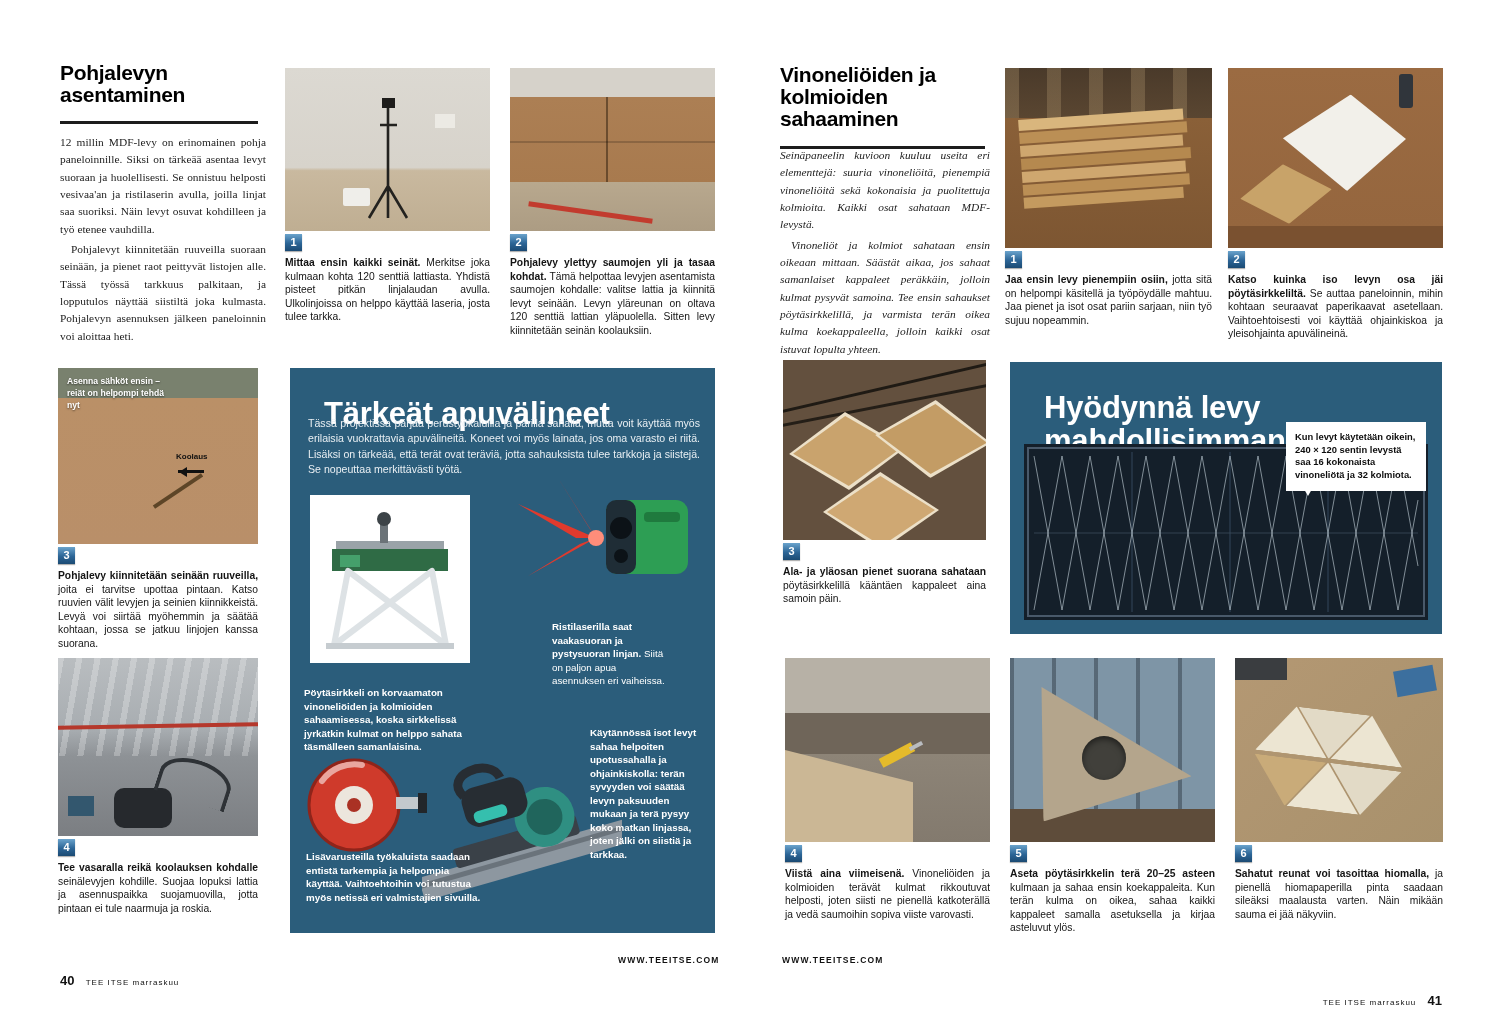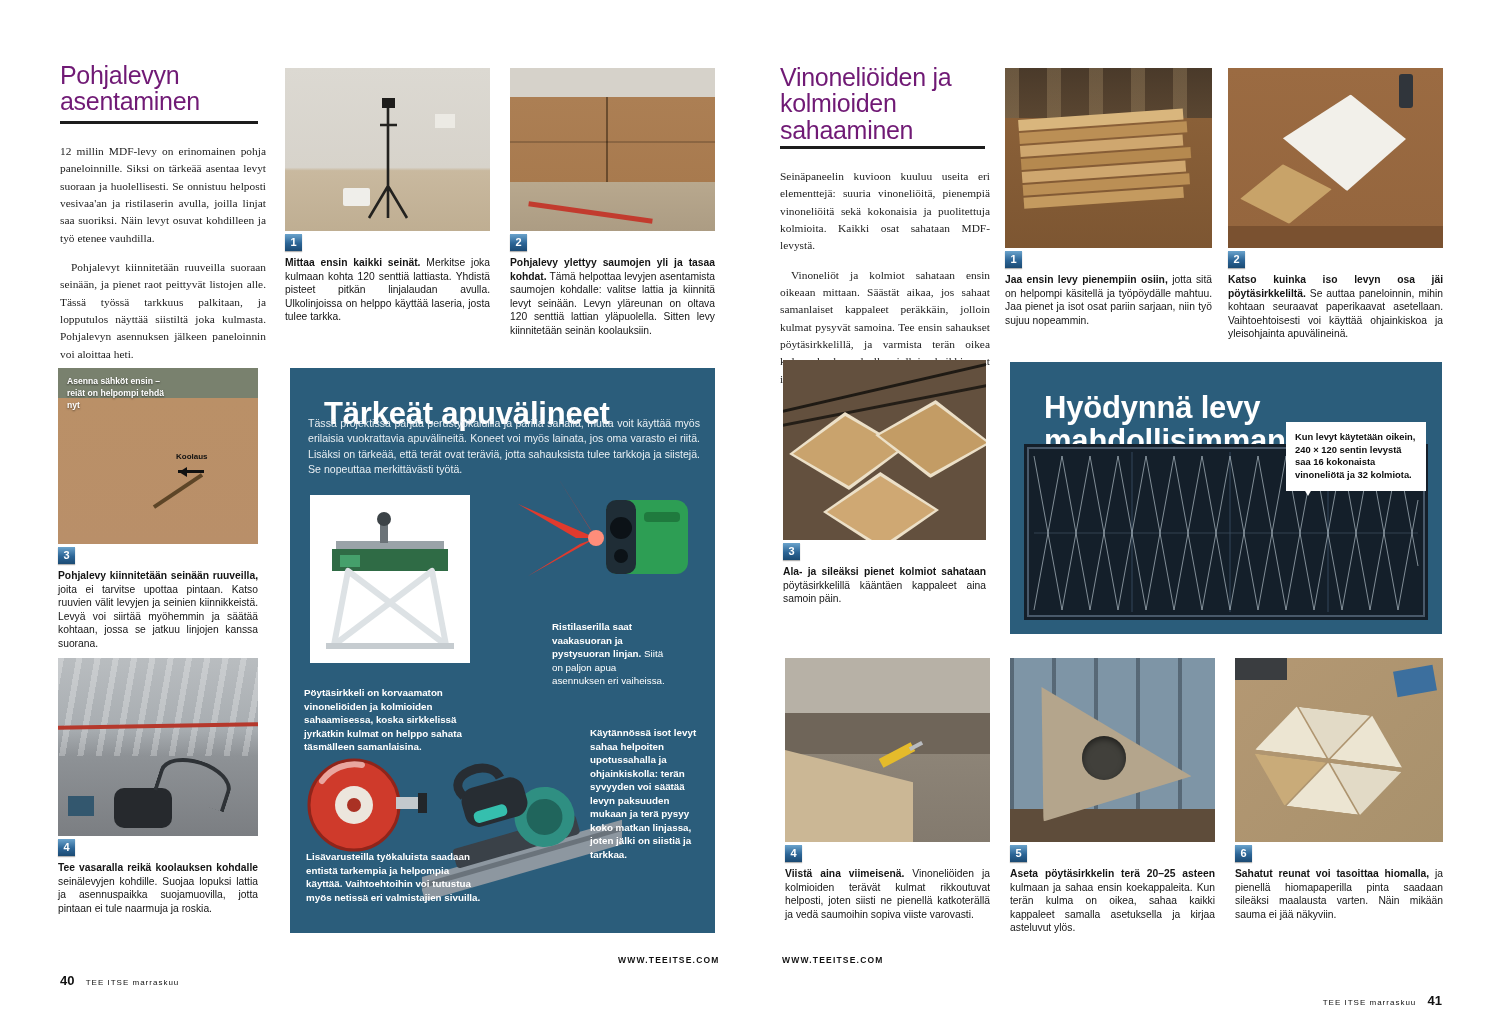--- a/index.html
+++ b/index.html
@@ -1,22 +1,22 @@
 <!DOCTYPE html>
 <html><head>
 <meta charset="utf-8">
 <style>
   html,body{margin:0;padding:0;background:#ffffff;}
   #spread{position:relative;width:1500px;height:1011px;background:#fff;overflow:hidden;
           font-family:"Liberation Sans",sans-serif;color:#161616;}
   .abs{position:absolute;}
-  .page-title{font-weight:normal;font-size:25px;line-height:1.05;letter-spacing:-0.3px;color:#701a75;}
+  .page-title{font-weight:bold;font-size:21px;line-height:1.05;letter-spacing:-0.3px;color:#000000;}
   .rule{height:2.5px;background:#1c1c1c;}
   .intro{font-family:"Liberation Serif",serif;font-size:11.4px;line-height:1.52;text-align:justify;color:#222;}
-  .intro p{margin:12px 0 2px 0;}
+  .intro p{margin:3px 0 2px 0;}
   .intro p.ind{text-indent:11px;}
   .figure{position:absolute;}
   .photo{position:relative;width:100%;overflow:hidden;background:#cfcac2;}
   .badge{width:17px;height:17px;margin:3px 0 5px 0;background:linear-gradient(180deg,#6aa3cc 0%,#2c6596 55%,#1b4a73 100%);
          color:#fff;font-weight:bold;font-size:11px;line-height:17px;text-align:center;box-shadow:0 1px 1px rgba(0,0,0,.3);}
   .cap{margin:0;font-size:10.3px;line-height:1.32;text-align:justify;color:#141414;}
   .cap b{font-weight:bold;}
   .bluebox{background:#2b5d7b;}
   .bluebox h2{margin:16px;color:#fff;font-size:31px;line-height:1.05;font-weight:bold;letter-spacing:-0.2px;}
   .bb-intro{color:#e9eff3;font-size:10.6px;line-height:1.45;text-align:justify;}
@@ -171,21 +171,21 @@
       <b>Käytännössä isot levyt sahaa helpoiten upotussahalla ja ohjainkiskolla: terän syvyyden voi säätää levyn paksuuden mukaan ja terä pysyy koko matkan linjassa, joten jälki on siistiä ja tarkkaa.</b>
     </div>
 
     <div class="abs wcap" style="left:16px;top:482px;width:178px;">
       <b>Lisävarusteilla työkaluista saadaan entistä tarkempia ja helpompia käyttää. Vaihtoehtoihin voi tutustua myös netissä eri valmistajien sivuilla.</b>
     </div>
   </div>
 
   <div class="abs page-title" style="left:780px;top:64px;width:215px;">Vinoneliöiden ja kolmioiden sahaaminen</div>
   <div class="abs rule" style="left:780px;top:146px;width:205px;"></div>
-  <div class="abs intro" style="left:780px;top:156px;width:210px;">
+  <div class="abs intro" style="left:780px;top:144px;width:210px;font-style:italic;">
     <p>Seinäpaneelin kuvioon kuuluu useita eri elementtejä: suuria vinoneliöitä, pienempiä vinoneliöitä sekä kokonaisia ja puolitettuja kolmioita. Kaikki osat sahataan MDF-levystä.</p>
     <p class="ind">Vinoneliöt ja kolmiot sahataan ensin oikeaan mittaan. Säästät aikaa, jos sahaat samanlaiset kappaleet peräkkäin, jolloin kulmat pysyvät samoina. Tee ensin sahaukset pöytäsirkkelillä, ja varmista terän oikea kulma koekappaleella, jolloin kaikki osat istuvat lopulta yhteen.</p>
   </div>
 
   <div class="figure" style="left:1005px;top:68px;width:207px;">
     <div class="photo" style="height:180px;background:linear-gradient(180deg,#4a3a2a 0%,#5a4631 28%,#8a6038 28%,#7d5632 100%);">
       <div class="abs" style="left:0;top:0;width:100%;height:28%;background:repeating-linear-gradient(90deg,rgba(220,190,140,.22) 0 14px,transparent 14px 42px);"></div>
       <div class="abs" style="left:16px;top:46px;transform:rotate(-4deg);">
         <div style="width:165px;height:11px;background:#d9b67d;margin-bottom:2px;"></div>
         <div style="width:168px;height:11px;background:#bb8f55;margin-bottom:2px;"></div>
@@ -225,21 +225,21 @@
       </div>
       <div class="abs" style="left:92px;top:40px;width:116px;height:78px;background:#ece0c8;clip-path:polygon(50% 0,100% 50%,50% 100%,0 50%);transform:rotate(4deg);">
         <div class="abs" style="left:4px;top:4px;width:108px;height:70px;background:#c39c65;clip-path:polygon(50% 0,100% 50%,50% 100%,0 50%);"></div>
       </div>
       <div class="abs" style="left:40px;top:112px;width:116px;height:78px;background:#ece0c8;clip-path:polygon(50% 0,100% 50%,50% 100%,0 50%);transform:rotate(-1deg);">
         <div class="abs" style="left:4px;top:4px;width:108px;height:70px;background:#cfa873;clip-path:polygon(50% 0,100% 50%,50% 100%,0 50%);"></div>
       </div>
     </div>
     <div class="badge">3</div>
     <p class="cap">
-      <b>Ala- ja sileäksi pienet kolmiot sahataan</b>
+      <b>Ala- ja yläosan pienet suorana sahataan</b>
       <span>pöytäsirkkelillä kääntäen kappaleet aina samoin päin.</span>
     </p>
   </div>
 
   <div class="abs bluebox" style="left:1010px;top:362px;width:432px;height:272px;">
     <h2 class="abs" style="left:18px;top:14px;width:400px;">
       <span style="display:block;">Hyödynnä levy</span>
       <span style="display:block;">mahdollisimman tehokkaasti</span>
     </h2>
     <div class="abs" style="left:14px;top:82px;width:404px;height:176px;">

